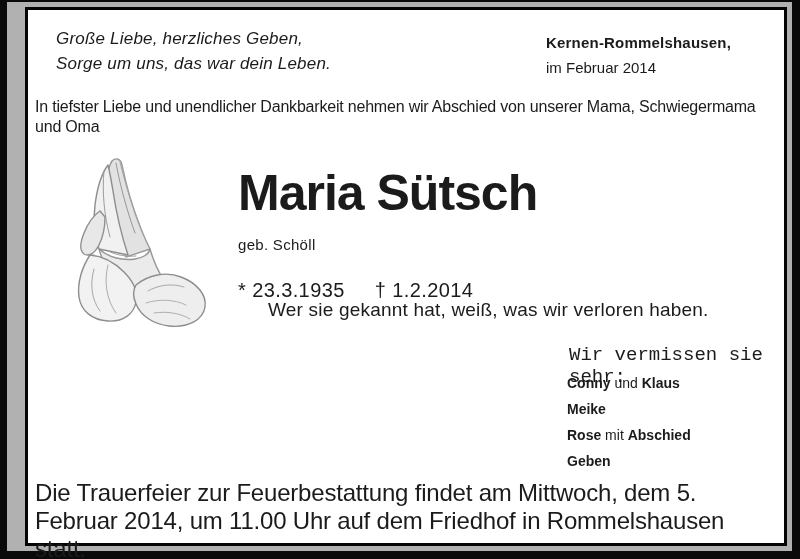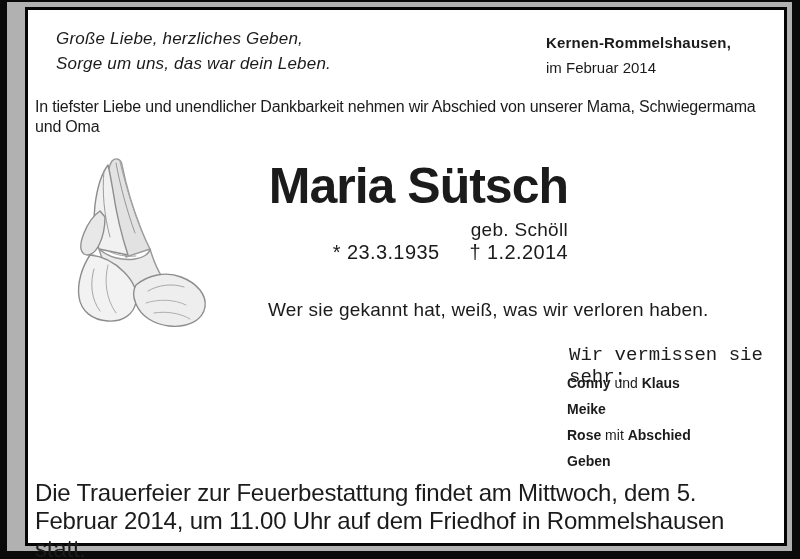--- a/index.html
+++ b/index.html
@@ -12,24 +12,24 @@
   
   .epigraph{left:8px;top:16px;font-style:italic;font-size:17px;line-height:25px;letter-spacing:.2px;margin-left:20px;}
   
   .dateline{left:518px;top:20px;font-size:15px;line-height:25px;}
   .dateline .place{font-weight:700;letter-spacing:.2px;}
   
   .intro{left:7px;top:87px;width:738px;font-size:16px;line-height:20px;letter-spacing:-.2px;}
   
   .hands{left:20px;top:143px;width:168px;height:182px;}
   
-  .nameblock{left:210px;top:148px;width:330px;text-align:right;}
+  .nameblock{left:210px;top:155px;width:330px;text-align:left;}
   .deceased-name{font-size:50px;font-weight:700;letter-spacing:-1px;line-height:56px;}
-  .maiden{font-size:19px;margin-top:5px;letter-spacing:.3px;}
-  .dates{font-size:20px;margin-top:0;letter-spacing:.4px;}
+  .maiden{font-size:15px;margin-top:15px;letter-spacing:.3px;}
+  .dates{font-size:20px;margin-top:26px;letter-spacing:.4px;}
   .dates .gap{display:inline-block;width:30px;}
   
   .tribute{left:224px;top:289px;font-size:19px;letter-spacing:.2px;margin-left:16px;}
   
   .mourn-head{left:541px;top:334px;font-size:19px;font-family:Liberation Mono, monospace;}
   .mourners{left:539px;top:360px;font-size:14px;line-height:26px;}
   .mourners .b{font-weight:700;}
   
   .funeral{left:7px;top:469px;width:742px;font-size:24px;line-height:28px;letter-spacing:-.2px;}
 </style>

